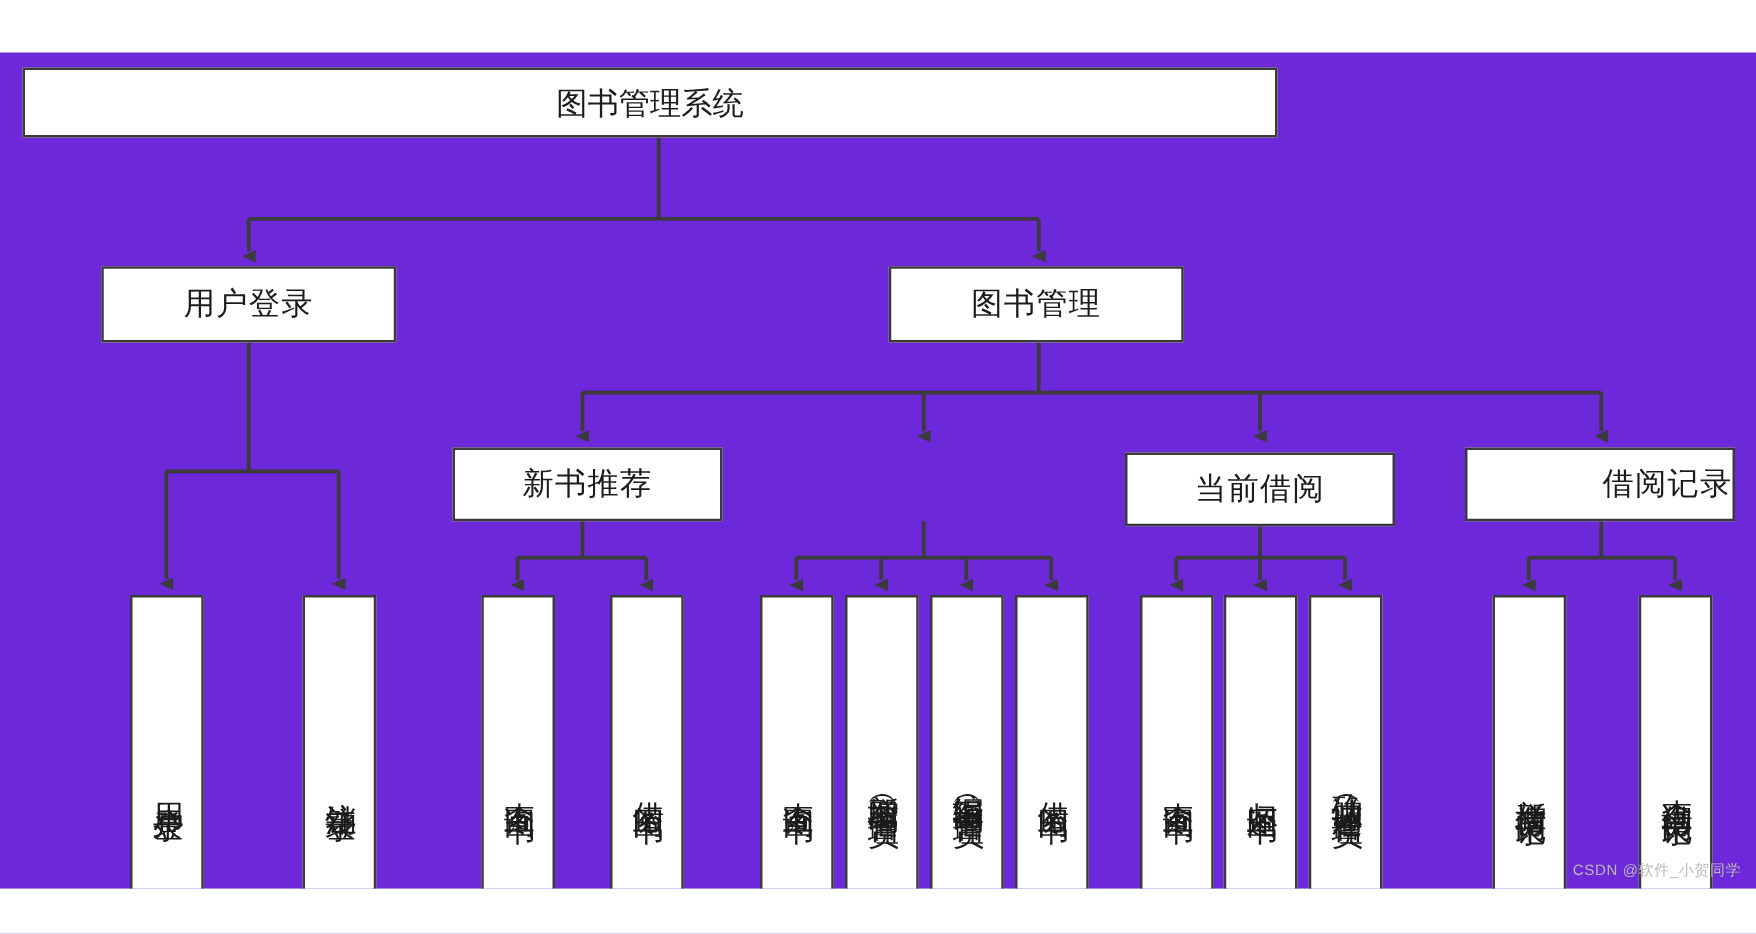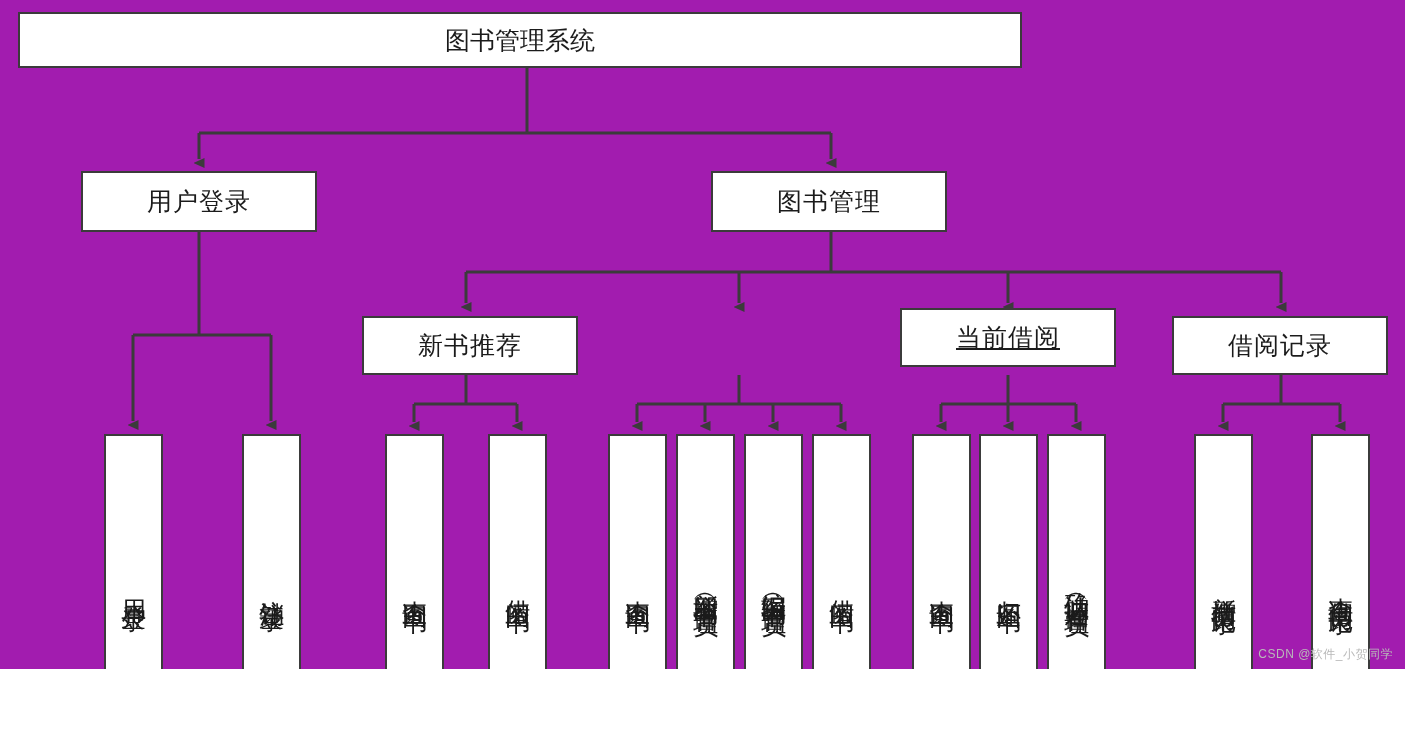--- a/index.html
+++ b/index.html
@@ -5,22 +5,23 @@
 <style>
   html,body{margin:0;padding:0;background:#ffffff;}
   body{
     font-family:"Liberation Sans","DejaVu Sans",sans-serif;
     -webkit-font-smoothing:antialiased;
   }
   #diagram{
     position:relative;
     width:1405px;
     height:669px;
-    background:#a21caf;
+    background:#6d28d9;
     overflow:hidden;
+    margin-top:42px;
   }
   #edges{
     position:absolute;
     left:0; top:0;
     width:1405px; height:747px;
     pointer-events:none;
   }
   .node{
     position:absolute;
     box-sizing:border-box;
@@ -137,24 +138,24 @@
   <div class="node h" style="left:81px; top:171px; width:236px; height:61px;">
     <span>用户登录</span>
   </div>
   <div class="node h" style="left:711px; top:171px; width:236px; height:61px;">
     <span>图书管理</span>
   </div>
 
   <div class="node h" style="left:362px; top:316px; width:216px; height:59px;">
     <span>新书推荐</span>
   </div>
-  <div class="node h" style="left:900px; top:308px; width:216px; height:59px;text-decoration:underline;">
+  <div class="node h" style="left:900px; top:320px; width:216px; height:59px;">
     <span>当前借阅</span>
   </div>
-  <div class="node h" style="left:1172px; top:316px; width:216px; height:59px;">
+  <div class="node h" style="left:1172px; top:316px; width:216px; height:59px;justify-content:flex-end;">
     <span>借阅记录</span>
   </div>
 
   <div class="node v mid" style="left:104px; top:434px; width:59px; height:300px;">
     <span class="vtext">用户登录</span>
   </div>
   <div class="node v mid" style="left:242px; top:434px; width:59px; height:300px;">
     <span class="vtext">注销登录</span>
   </div>
 

